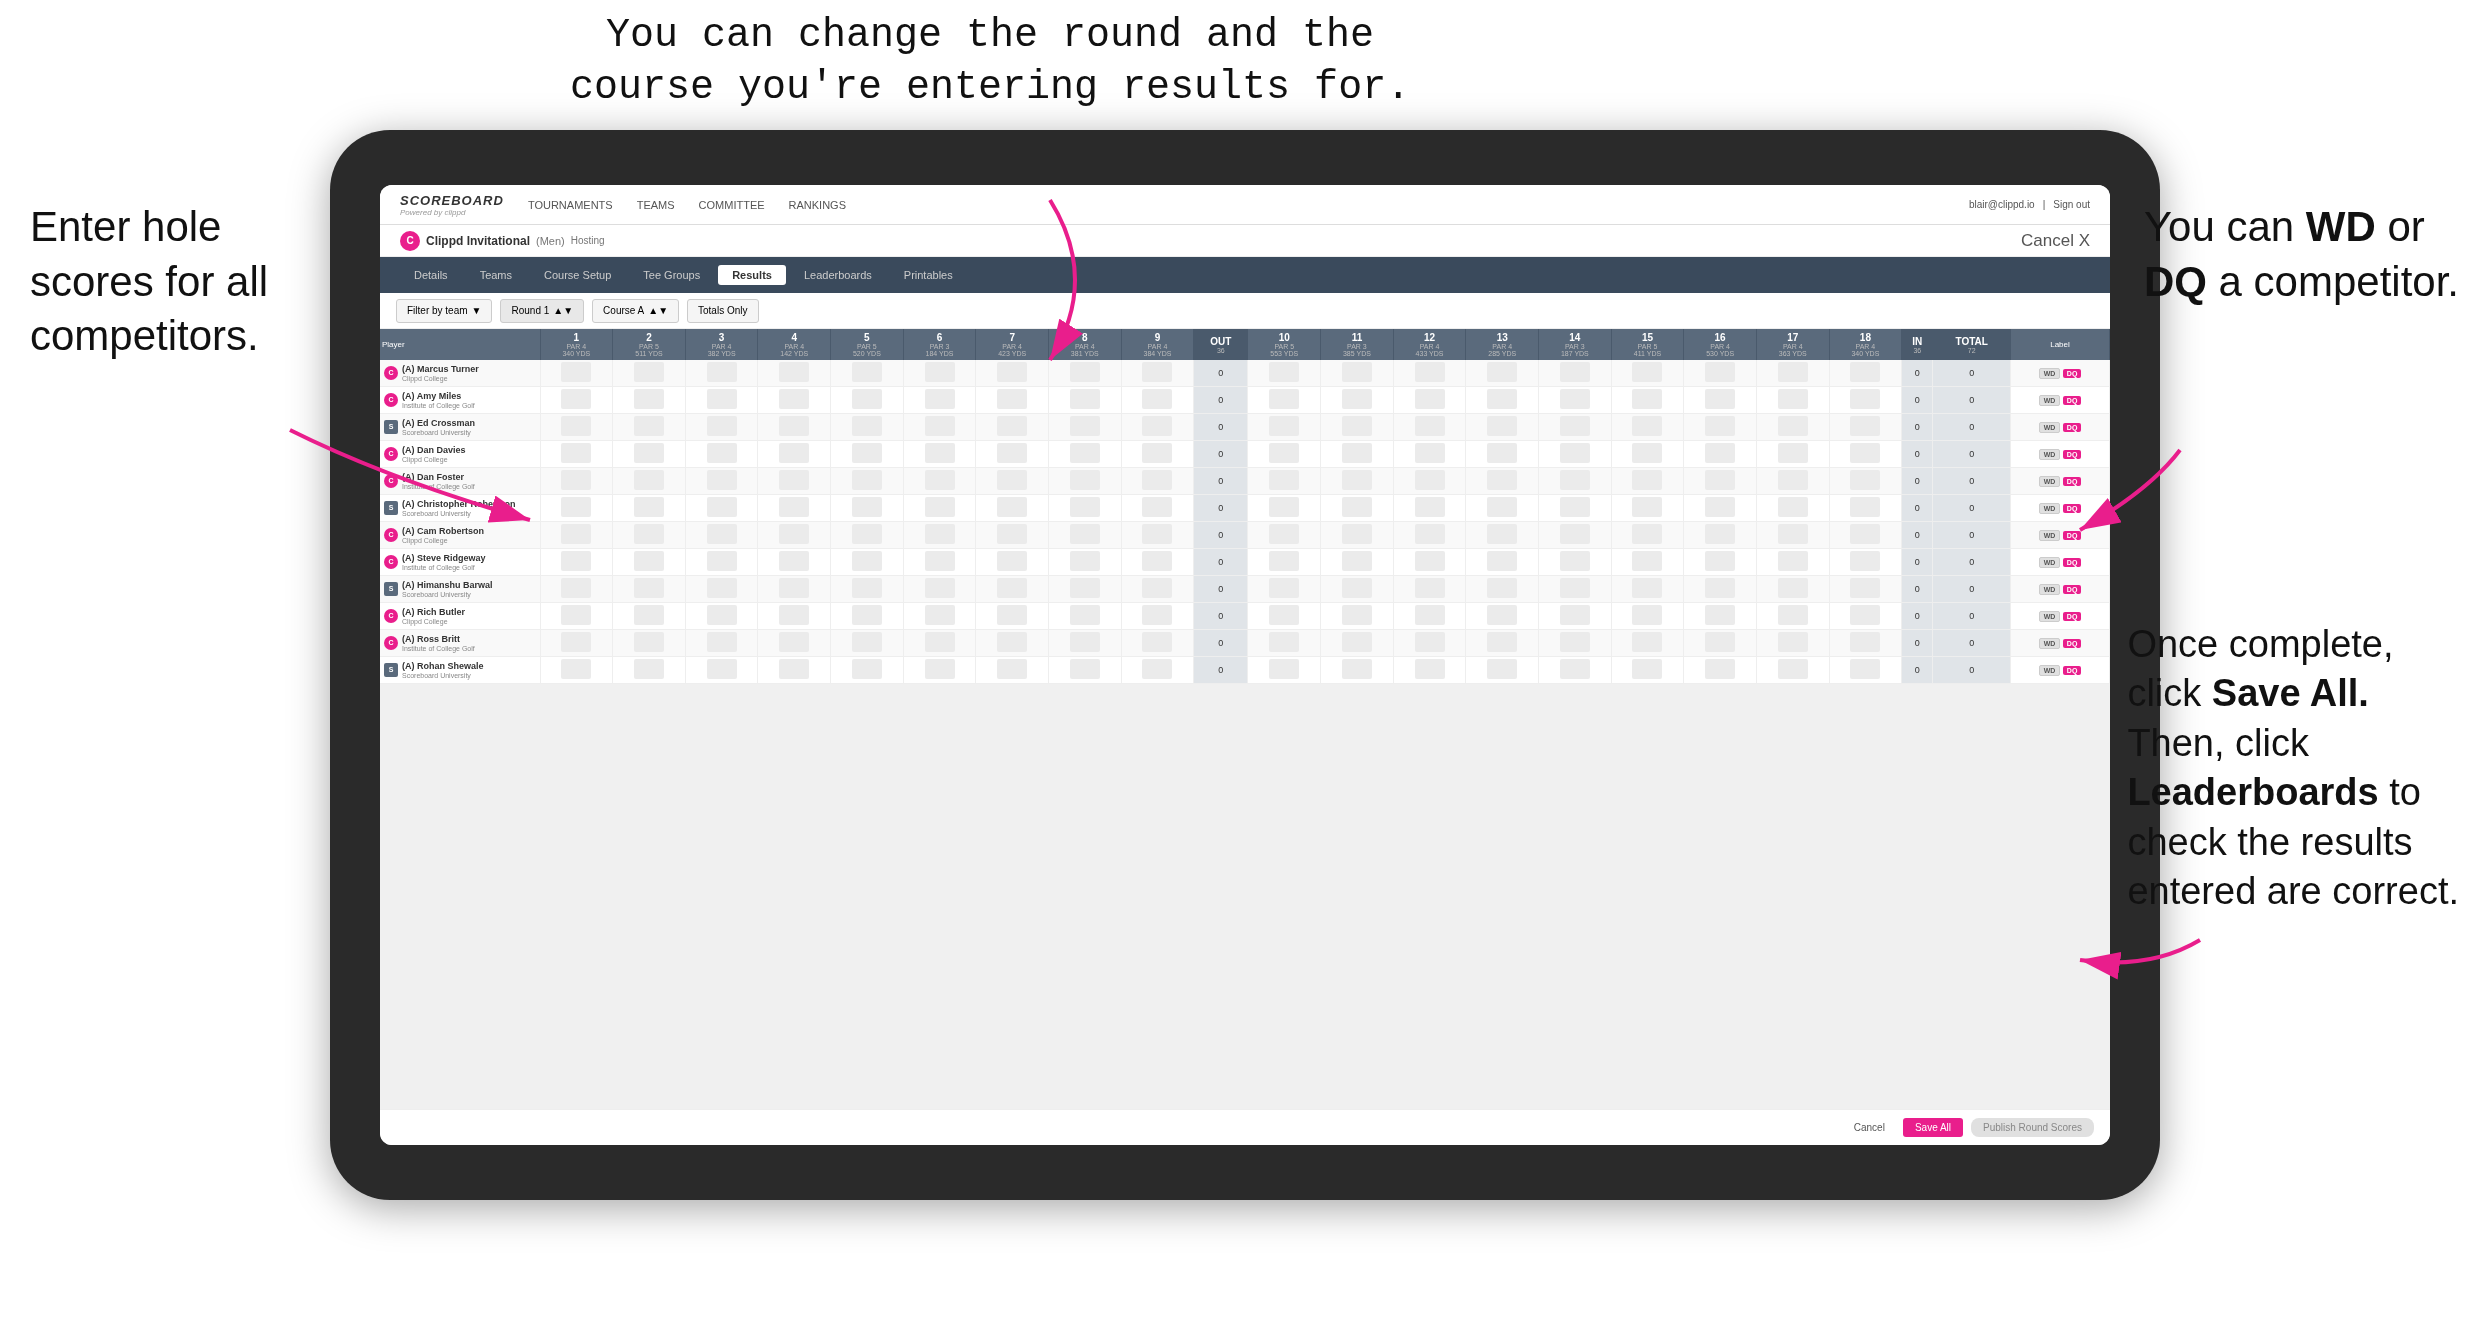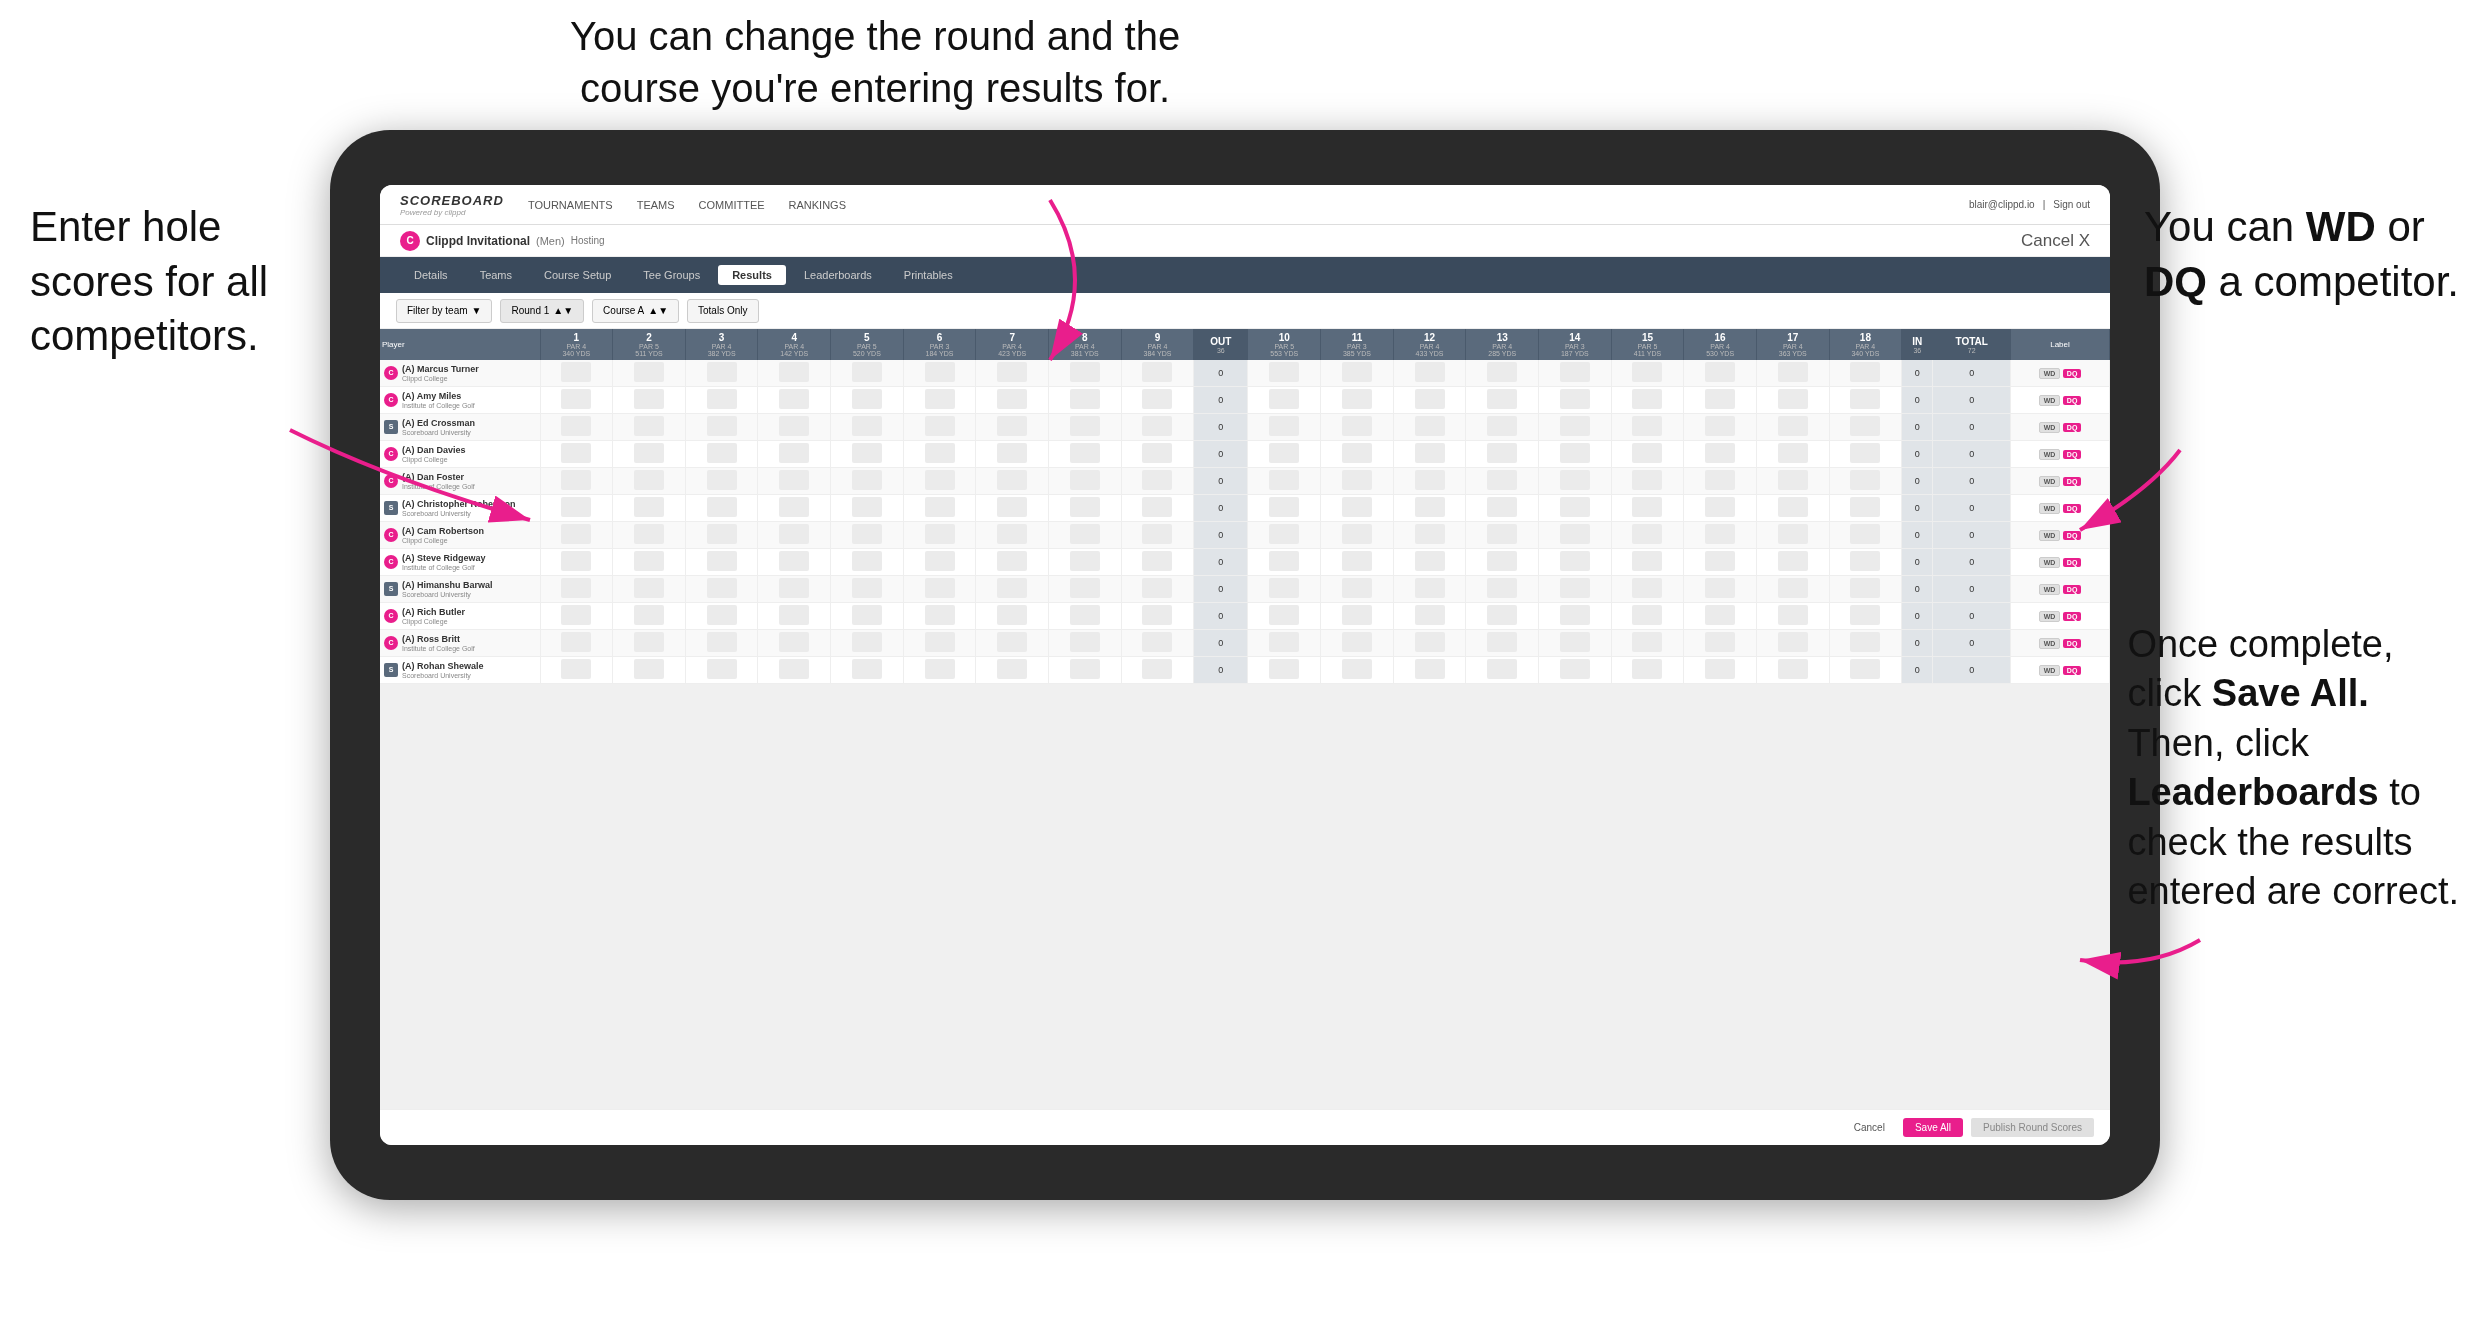--- a/index.html
+++ b/index.html
@@ -360,21 +360,21 @@
       border-radius: 3px;
       cursor: pointer;
     }
 
     .footer-publish {
       font-size: 10px;
       background: #e0e0e0;
       color: #888;
       border: none;
       padding: 4px 12px;
-      border-radius: 2px;
+      border-radius: 8px;
       cursor: pointer;
     }
 
     
     .arrows-overlay {
       position: absolute;
       top: 0;
       left: 0;
       width: 2489px;
       height: 1339px;
@@ -1009,21 +1009,21 @@
       <button class="footer-save">Save All</button>
       <button class="footer-publish">Publish Round Scores</button>
     </div>
   </div>
 </div>
 
 <div class="annotation" style="left: 30px; top: 200px; font-size: 42px;">
   Enter hole<br>scores for all<br>competitors.
 </div>
 
-<div class="annotation" style="left: 570px; top: 10px; font-size: 40px; text-align: center;">
+<div class="annotation" style="left: 570px; top: 10px; font-size: 40px; text-align: center; font-family: Liberation Mono, monospace;">
   You can change the round and the<br>course you're entering results for.
 </div>
 
 <div class="annotation" style="right: 30px; top: 200px; font-size: 42px; text-align: left;">
   You can <strong>WD</strong> or<br><strong>DQ</strong> a competitor.
 </div>
 
 <div class="annotation" style="right: 30px; top: 620px; font-size: 38px; text-align: left;">
   Once complete,<br>click <strong>Save All.</strong><br>Then, click<br><strong>Leaderboards</strong> to<br>check the results<br>entered are correct.
 </div>

